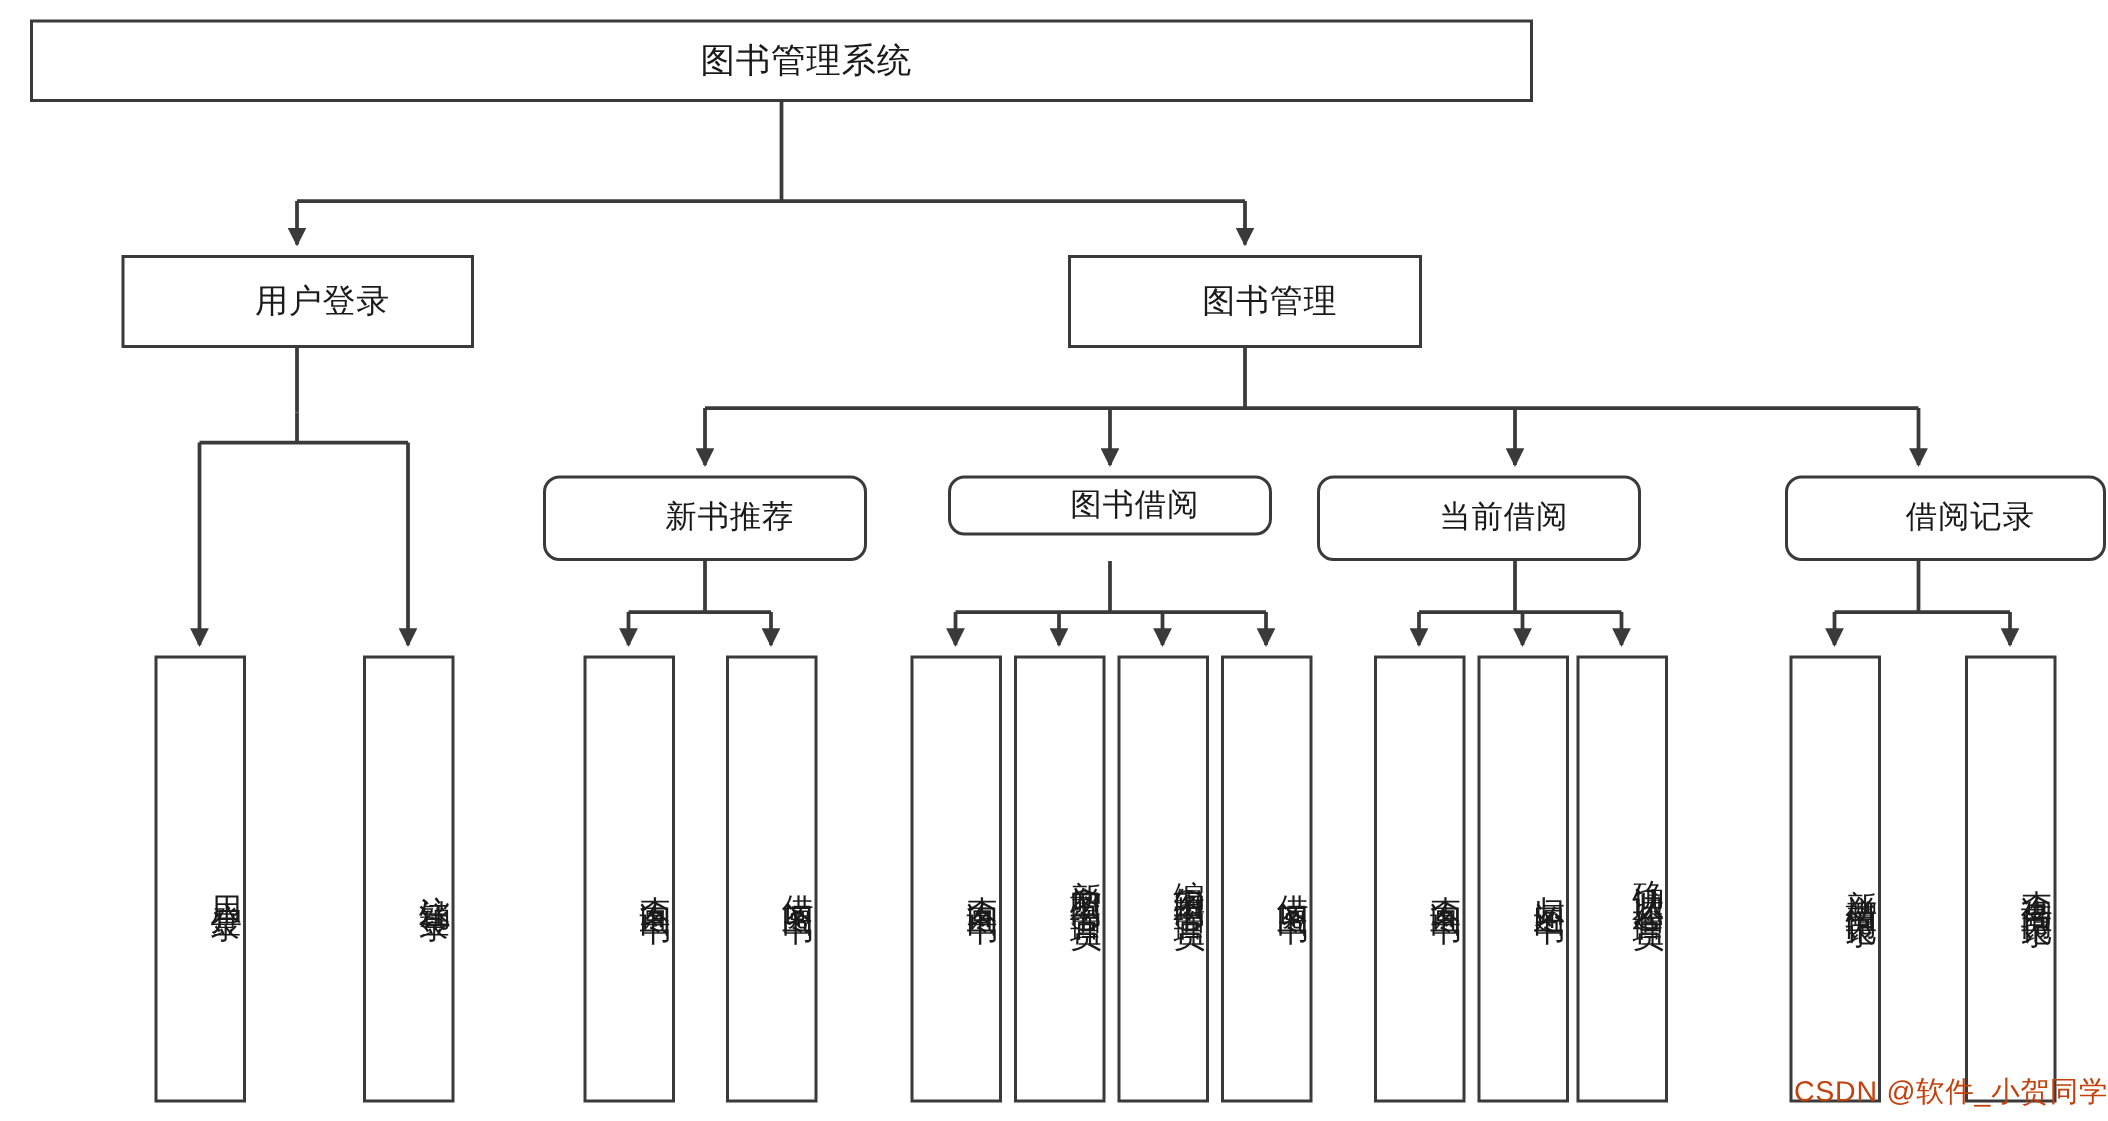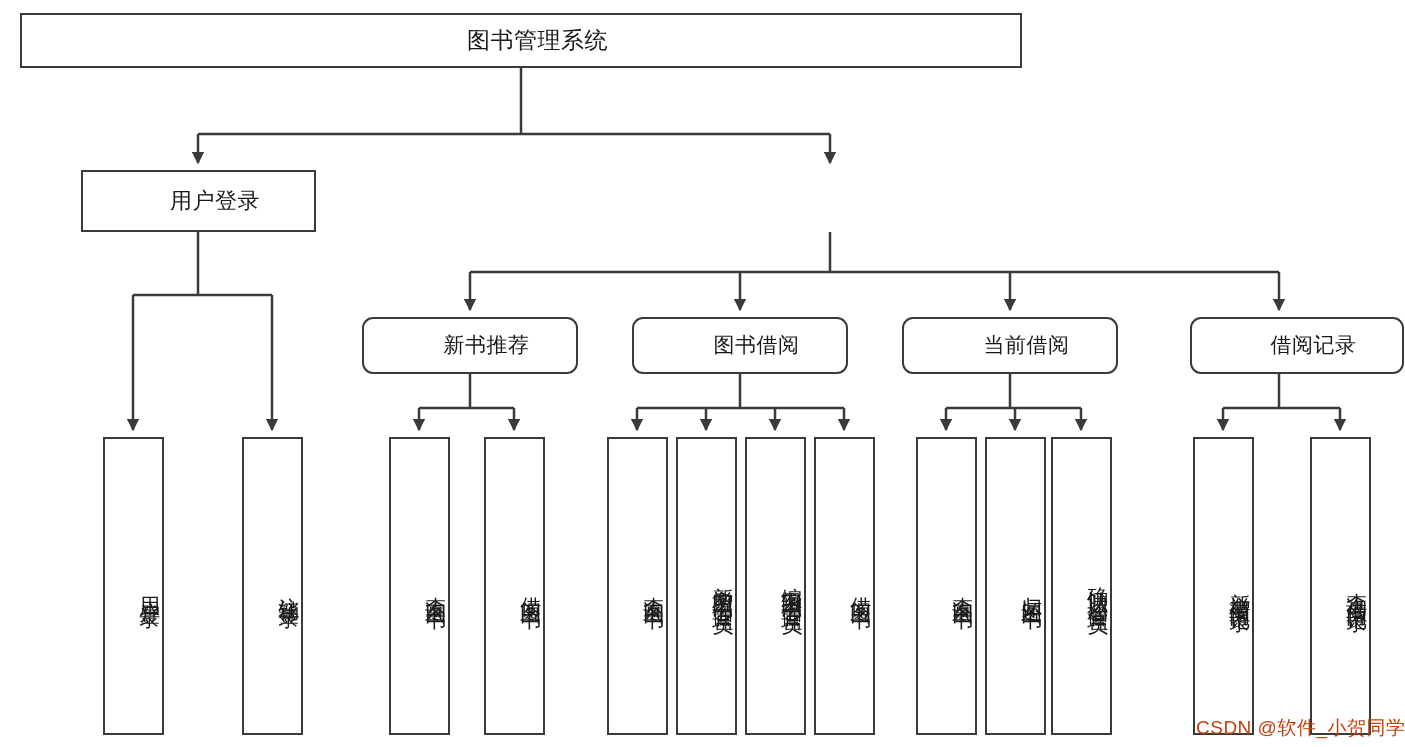--- a/index.html
+++ b/index.html
@@ -135,28 +135,31 @@
     </g>
   </svg>
 
   <div class="node horiz root" style="left:20px; top:13px; width:1002px; height:55px;">
     <span class="lbl">图书管理系统</span>
   </div>
 
   <div class="node horiz lvl2" style="left:81px; top:170px; width:235px; height:62px;">
     <span class="lbl">用户登录</span>
   </div>
+  <div class="node horiz lvl2" style="left:712px; top:170px; width:236px; height:62px;">
+    <span class="lbl">图书管理</span>
+  </div>
 
   <div class="node horiz lvl3" style="left:362px; top:317px; width:216px; height:57px;">
     <span class="lbl">新书推荐</span>
   </div>
-  <div class="node horiz lvl3" style="left:632px; top:317px; width:216px; height:57px;">
+  <div class="node horiz lvl3" style="left:632px; top:317px; width:216px; height:40px;">
     <span class="lbl">图书借阅</span>
   </div>
-  <div class="node horiz lvl3" style="left:902px; top:317px; width:216px; height:57px;">
+  <div class="node horiz lvl3" style="left:878px; top:317px; width:216px; height:57px;">
     <span class="lbl">当前借阅</span>
   </div>
   <div class="node horiz lvl3" style="left:1172px; top:317px; width:214px; height:57px;margin-left:18px;">
     <span class="lbl">借阅记录</span>
   </div>
 
   <div class="node leaf" style="left:103px; top:437px; width:61px; height:298px;">
     <span class="lbl">用户登录</span>
   </div>
   <div class="node leaf" style="left:242px; top:437px; width:61px; height:298px;">

